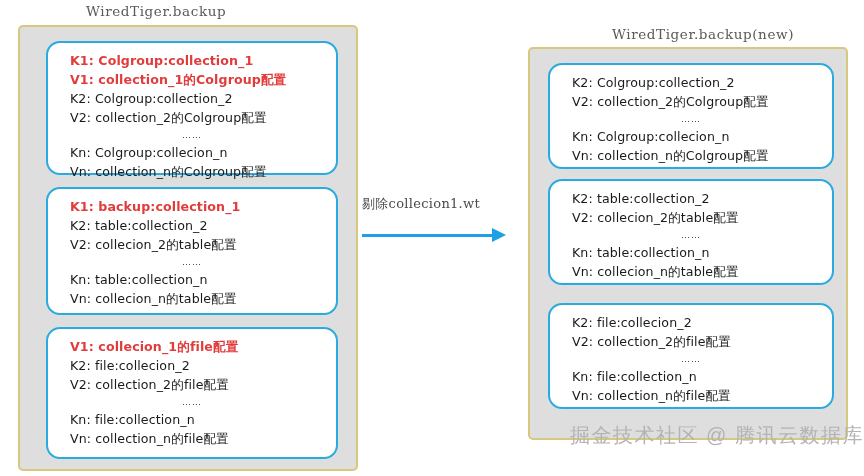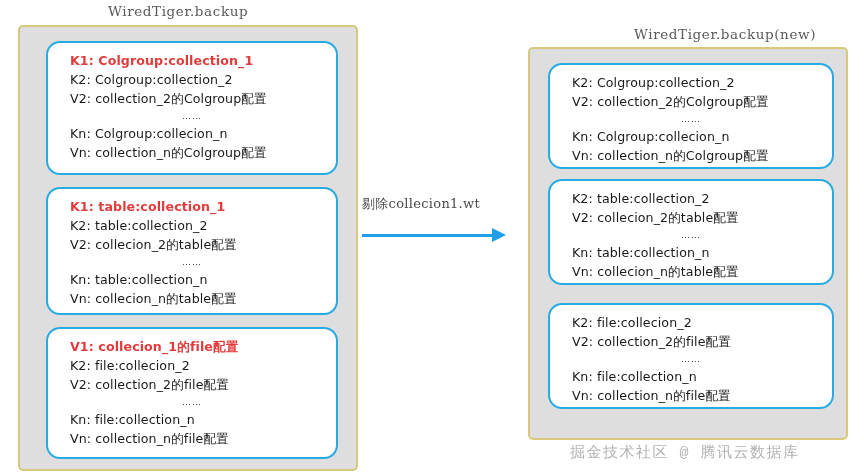--- a/index.html
+++ b/index.html
@@ -17,21 +17,20 @@
   }
 
   
   .caption {
     position: absolute;
     font-family: "DejaVu Serif", serif;
     font-size: 13.5px;
     color: #595959;
     letter-spacing: 0.6px;
     white-space: nowrap;
-    margin-left: 22px;
   }
   #caption-left  { left: 86px;  top: 3px; }
   #caption-right { left: 612px; top: 26px; }
 
   
   .outer-panel {
     position: absolute;
     background: #dedede;
     border: 2px solid #d8c87e;
     border-radius: 5px;
@@ -118,48 +117,49 @@
     width: 0; height: 0;
     border-top: 7px solid transparent;
     border-bottom: 7px solid transparent;
     border-left: 14px solid #1e9fe8;
   }
 
   
   #watermark {
     position: absolute;
     left: 570px;
-    top: 443px;
-    font-family: Liberation Mono, monospace;
-    font-size: 15px;
+    top: 422px;
+    font-family: Liberation Sans, sans-serif;
+    font-size: 20px;
     color: #b3b3b3;
     white-space: nowrap;
     letter-spacing: 1.5px;
   }
 </style>
 </head>
 <body>
 
 <div id="canvas">
 
   <div id="caption-left" class="caption">WiredTiger.backup</div>
 
   <div id="caption-right" class="caption">WiredTiger.backup(new)</div>
 
   <div id="panel-left" class="outer-panel">
     <div id="card-l1" class="card">
         <div class="kv highlight"><span class="key">K1: </span><span class="val">Colgroup:collection_1</span></div>
+        <div class="kv highlight"><span class="key">V1: </span><span class="val">collection_1的Colgroup配置</span></div>
         <div class="kv"><span class="key">K2: </span><span class="val">Colgroup:collection_2</span></div>
         <div class="kv"><span class="key">V2: </span><span class="val">collection_2的Colgroup配置</span></div>
         <div class="kv dots">……</div>
         <div class="kv"><span class="key">Kn: </span><span class="val">Colgroup:collecion_n</span></div>
         <div class="kv"><span class="key">Vn: </span><span class="val">collection_n的Colgroup配置</span></div>
       </div>
     <div id="card-l2" class="card">
-        <div class="kv highlight"><span class="key">K1: </span><span class="val">table:collection_1</span></div>
+        <div class="kv highlight"><span class="key">K1: </span><span class="val">backup:collection_1</span></div>
         <div class="kv"><span class="key">K2: </span><span class="val">table:collection_2</span></div>
         <div class="kv"><span class="key">V2: </span><span class="val">collecion_2的table配置</span></div>
         <div class="kv dots">……</div>
         <div class="kv"><span class="key">Kn: </span><span class="val">table:collection_n</span></div>
         <div class="kv"><span class="key">Vn: </span><span class="val">collecion_n的table配置</span></div>
       </div>
     <div id="card-l3" class="card">
         <div class="kv highlight"><span class="key">V1: </span><span class="val">collecion_1的file配置</span></div>
         <div class="kv"><span class="key">K2: </span><span class="val">file:collecion_2</span></div>
         <div class="kv"><span class="key">V2: </span><span class="val">collection_2的file配置</span></div>

